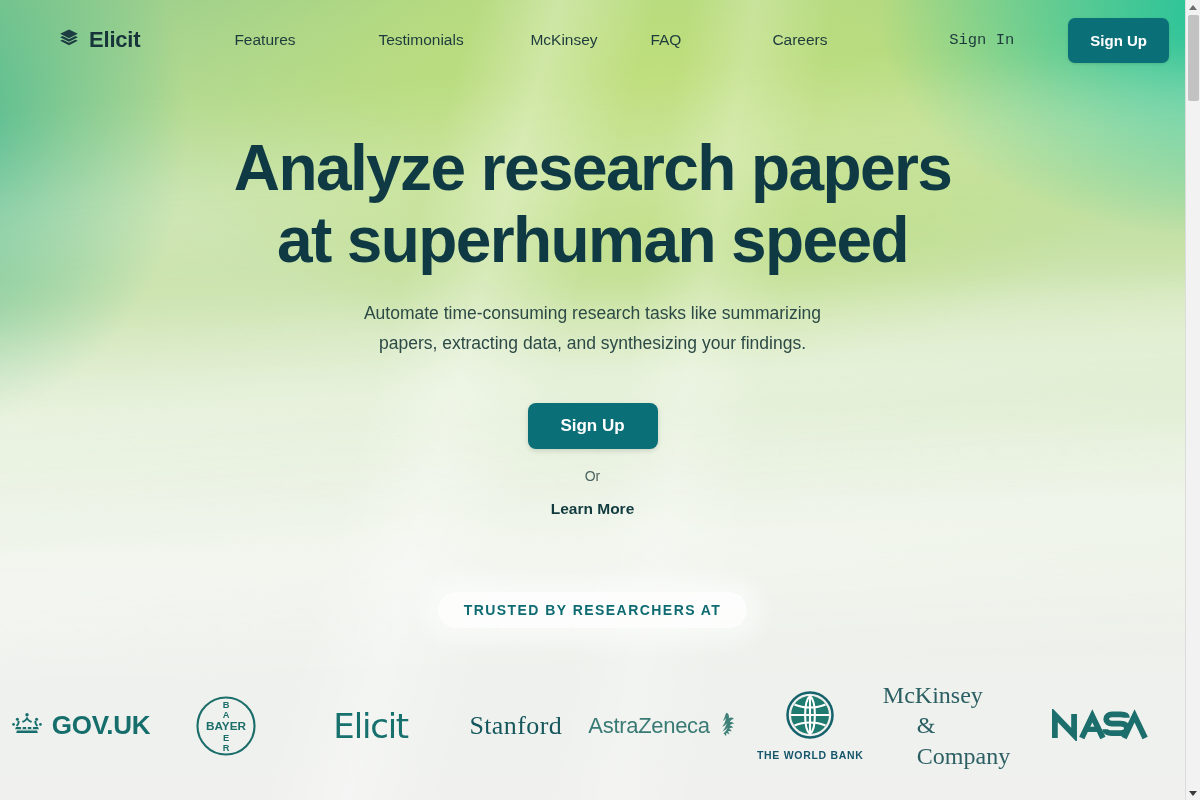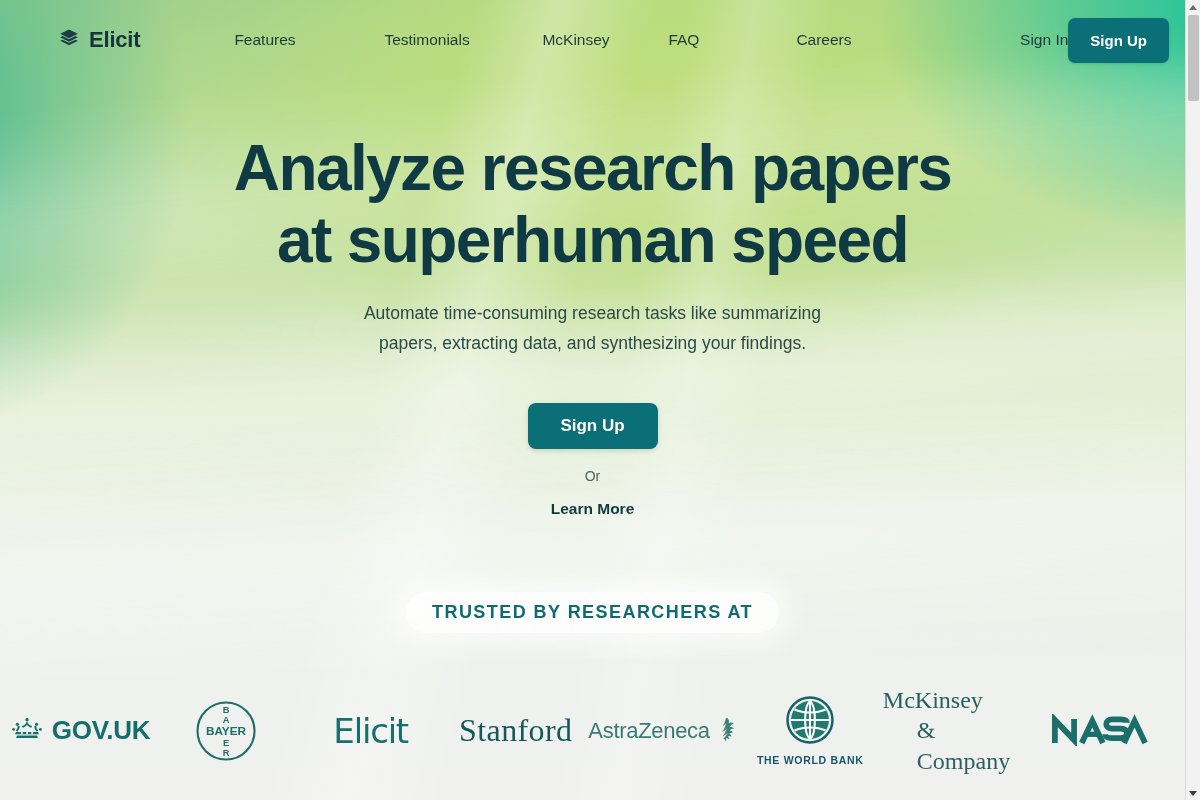--- a/index.html
+++ b/index.html
@@ -93,21 +93,21 @@
   .brand-name {
     font-size: 22px;
     font-weight: 700;
     color: #17343a;
     letter-spacing: -0.2px;
   }
 
   .nav-links {
     display: flex;
     align-items: center;
-    gap: 16px;
+    gap: 10px;
     margin-left: 94px;
   }
   .nav-link {
     font-size: 15.5px;
     color: #1d3b3c;
     cursor: pointer;
     padding: 6px 0;
     white-space: nowrap;
   }
   .nav-link + .nav-link { margin-left: 0; }
@@ -121,20 +121,22 @@
     margin-left: auto;
     display: flex;
     align-items: center;
     gap: 0;
     padding-right: 16px;
   }
   .signin-link {
     font-size: 15.5px;
     color: #1d3b3c;
     cursor: pointer;
+    margin-right: 54px;
+    font-family: Liberation Mono, monospace;
   }
   .signup-nav-btn {
     background: #0b6f78;
     color: #ffffff;
     font-size: 15px;
     font-weight: 700;
     border: none;
     border-radius: 7px;
     padding: 0 22px;
     height: 45px;
@@ -201,21 +203,21 @@
     position: relative;
     z-index: 4;
     text-align: center;
     margin-top: 74px;
   }
   .trusted-pill {
     display: inline-block;
     background: rgba(255,255,255,0.80);
     border-radius: 20px;
     padding: 10px 26px;
-    font-size: 18px;
+    font-size: 14px;
     font-weight: 700;
     letter-spacing: 1.45px;
     color: #0e6b72;
     box-shadow: 0 0 22px 14px rgba(255,255,255,0.55);
   }
 
   
   #logo-strip {
     position: relative;
     z-index: 4;
@@ -246,21 +248,21 @@
 
   .google-text {
     font-size: 34px;
     color: #16706d;
     letter-spacing: -1.2px;
     font-family: "DejaVu Sans", sans-serif;
     font-weight: 400;
   }
 
   .stanford-text {
-    font-size: 32px;
+    font-size: 26px;
     color: #15575c;
     font-family: "Liberation Serif", serif;
     letter-spacing: 0.4px;
   }
 
   .az-wrap { display: flex; align-items: center; gap: 5px; }
   .az-text {
     font-size: 22px;
     color: #3a7a74;
     letter-spacing: -0.3px;

